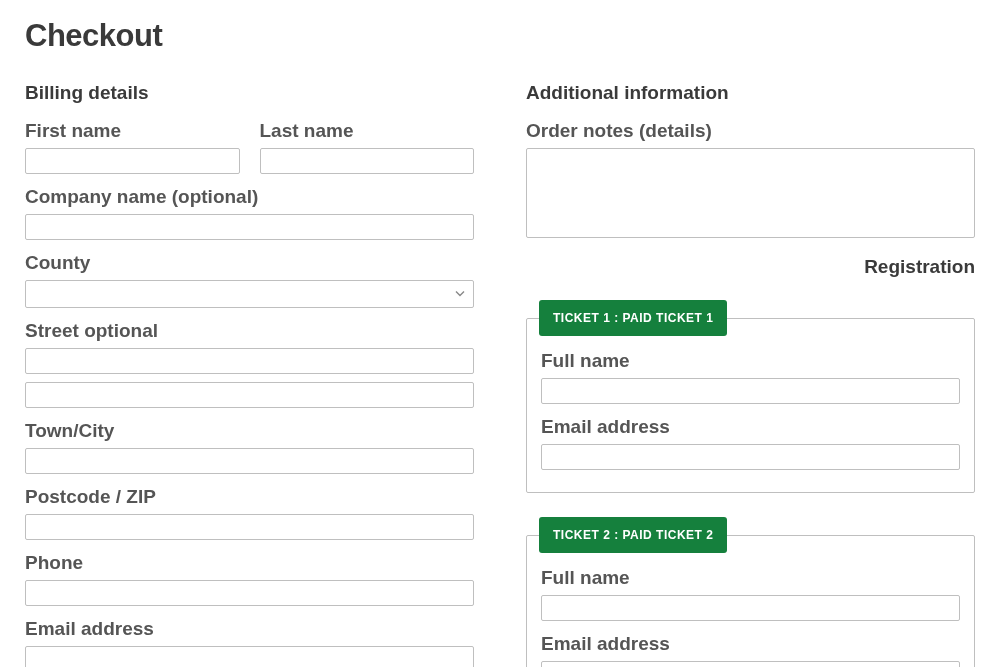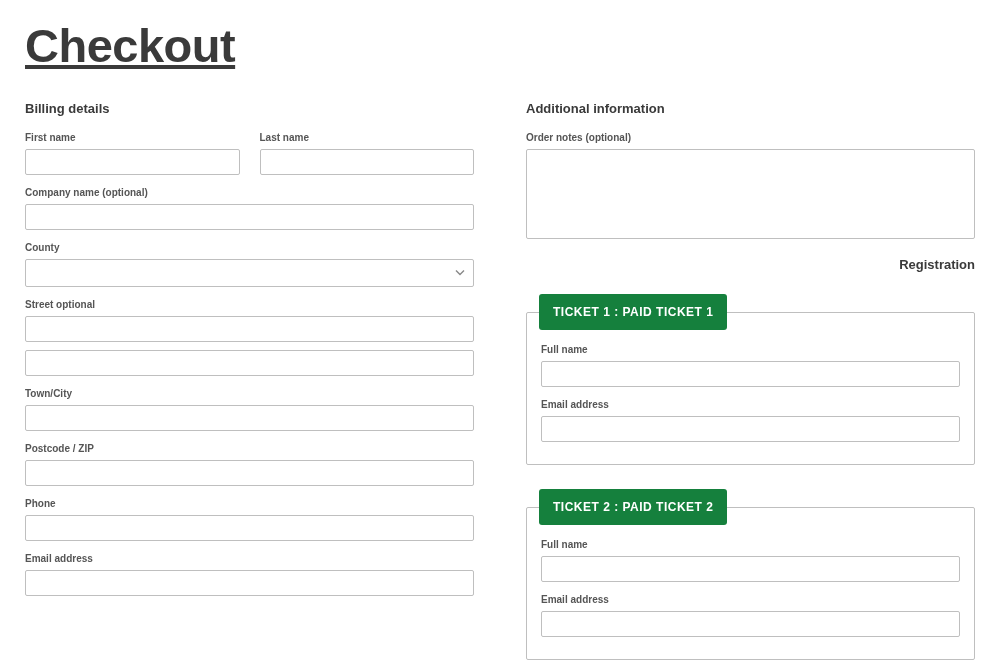--- a/index.html
+++ b/index.html
@@ -5,41 +5,40 @@
   * { box-sizing: border-box; margin: 0; padding: 0; }
   body {
     font-family: -apple-system, BlinkMacSystemFont, "Segoe UI", Arial, sans-serif;
     background: #fff;
     color: #555;
     width: 1000px;
     height: 667px;
     padding: 18px 25px 0 25px;
   }
   h1 {
-    font-size: 47px;
+    font-size: 31px;
     font-weight: 600;
     color: #3a3a3a;
     letter-spacing: -0.5px;
     margin-bottom: 28px;
-    text-decoration: underline;
   }
   .cols {
     display: flex;
     gap: 52px;
   }
   .col { flex: 1; min-width: 0; }
   h2 {
-    font-size: 13px;
+    font-size: 19px;
     font-weight: 700;
     color: #3a3a3a;
     margin-bottom: 16px;
   }
   label {
     display: block;
-    font-size: 10px;
+    font-size: 19px;
     color: #555;
     font-weight: 600;
     margin-bottom: 6px;
   }
   .field { margin-bottom: 12px; }
   .row2 { display: flex; gap: 20px; }
   .row2 .field { flex: 1; }
   input[type="text"], textarea, .select {
     width: 100%;
     border: 1px solid #bfbfbf;
@@ -145,21 +144,21 @@
 
     <div class="field">
       <label>Email address</label>
       <input type="text" style="">
     </div>
   </div>
 
   <div class="col">
     <h2>Additional information</h2>
     <div class="field">
-      <label>Order notes (optional)</label>
+      <label>Order notes (details)</label>
       <textarea style=""></textarea>
     </div>
 
     <h2 class="reg-h2">Registration</h2>
 
     <fieldset class="ticket">
       <legend>TICKET 1 : PAID TICKET 1</legend>
       <div class="field">
         <label>Full name</label>
         <input type="text" style="">

